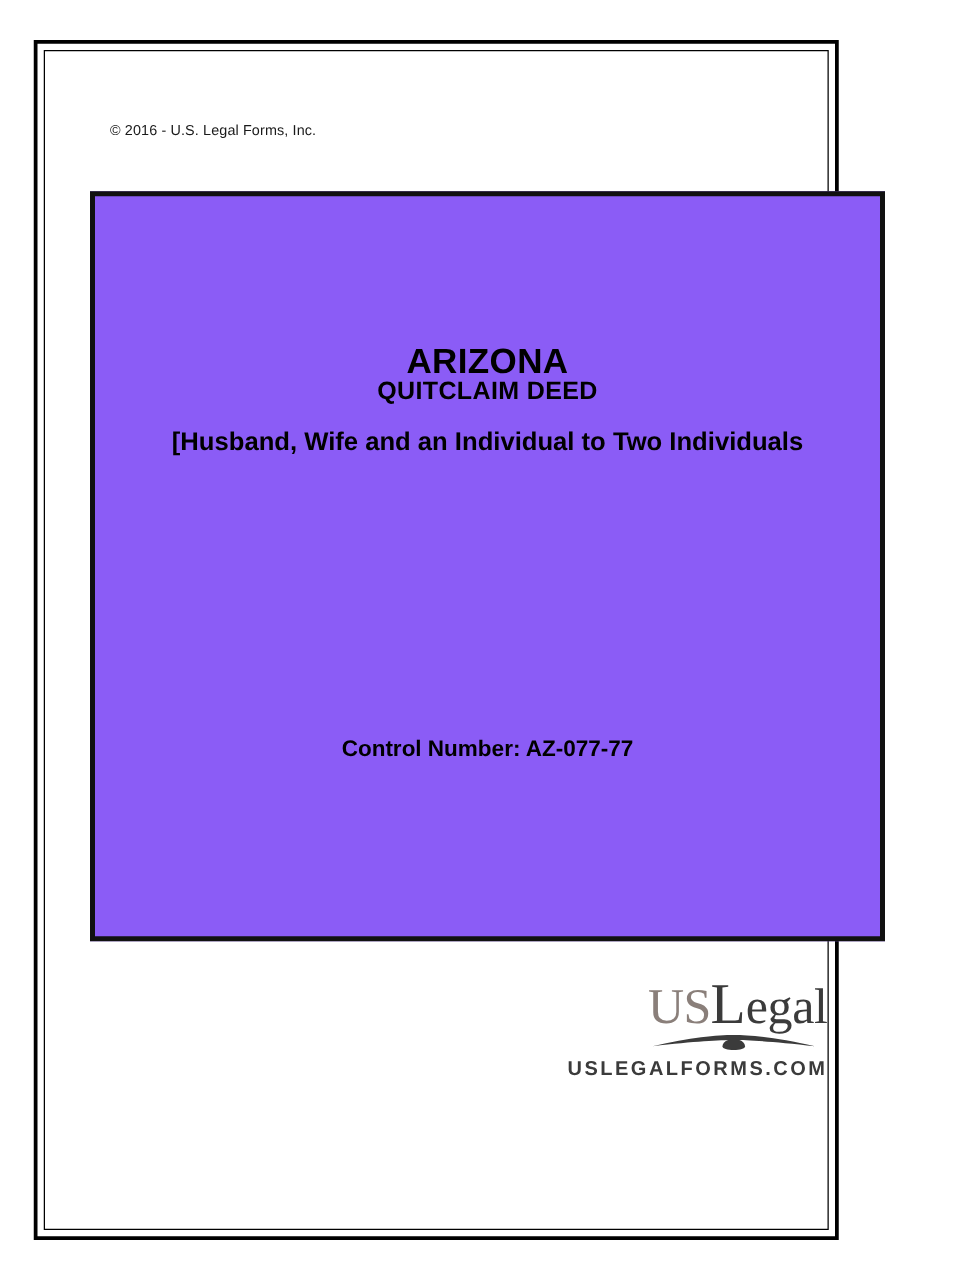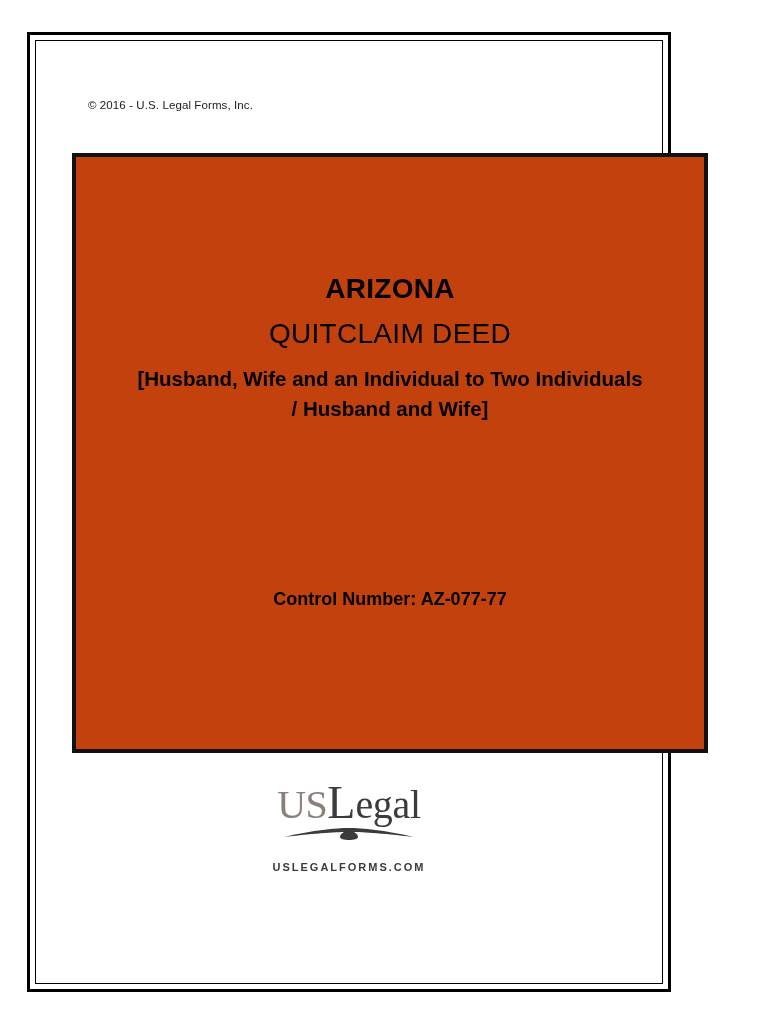--- a/index.html
+++ b/index.html
@@ -47,43 +47,42 @@
 
   
   .title-box {
     position: absolute;
     left: 36px;
     top: 112px;
     width: 636px;
     height: 600px;
     box-sizing: border-box;
     border: 4px solid #111111;
-    background: #c2410c;
+    background: #8b5cf6;
   }
 
   .title-stack {
     position: absolute;
     left: 0;
     right: 0;
     top: 118px;
     text-align: center;
   }
   .state-name {
     font-size: 28px;
     font-weight: bold;
     color: #000000;
     letter-spacing: 0.3px;
     line-height: 1.0;
   }
   .doc-type {
-    font-size: 28px;
-    font-weight: normal;
+    font-size: 20px;
+    font-weight: bold;
     color: #000000;
     letter-spacing: 0.3px;
-    margin-top: 17px;
     line-height: 1.0;
   }
   .parties {
     font-size: 20.5px;
     font-weight: bold;
     color: #000000;
     margin-top: 16px;
     line-height: 1.45;
     padding: 0 8px;
   }
@@ -98,21 +97,21 @@
     font-weight: bold;
     color: #000000;
   }
 
   
   .logo-wrap {
     position: absolute;
     left: 0;
     right: 0;
     top: 742px;
-    text-align: center;
+    text-align: right;
   }
   .logo-mark {
     font-size: 0;
     line-height: 0;
     white-space: nowrap;
   }
   .logo-us {
     display: inline-block;
     font-family: "Liberation Serif", serif;
     font-size: 40px;
@@ -140,22 +139,22 @@
     color: #3b3b3b;
     letter-spacing: -0.3px;
     vertical-align: baseline;
   }
   .logo-swoosh {
     margin: 2px auto 0 auto;
     width: 150px;
     height: 14px;
   }
   .logo-domain {
-    margin-top: 16px;
-    font-size: 11px;
+    margin-top: 1px;
+    font-size: 16px;
     font-weight: bold;
     letter-spacing: 2.0px;
     color: #3b3b3b;
     font-family: "Liberation Sans", sans-serif;
   }
 </style>
 </head>
 <body>
 
 <div class="page">
@@ -163,21 +162,20 @@
 
     <div class="copyright">© 2016 - U.S. Legal Forms, Inc.</div>
 
     <div class="title-box">
 
       <div class="title-stack">
         <div class="state-name">ARIZONA</div>
         <div class="doc-type">QUITCLAIM DEED</div>
         <div class="parties">
           <div>[Husband, Wife and an Individual to Two Individuals</div>
-          <div>/ Husband and Wife]</div>
         </div>
       </div>
 
       <div class="control-number">Control Number: AZ-077-77</div>
     </div>
 
     <div class="logo-wrap">
       <div class="logo-mark">
         <span class="logo-us">US</span><span class="logo-l">L</span><span class="logo-egal">egal</span>
       </div>

